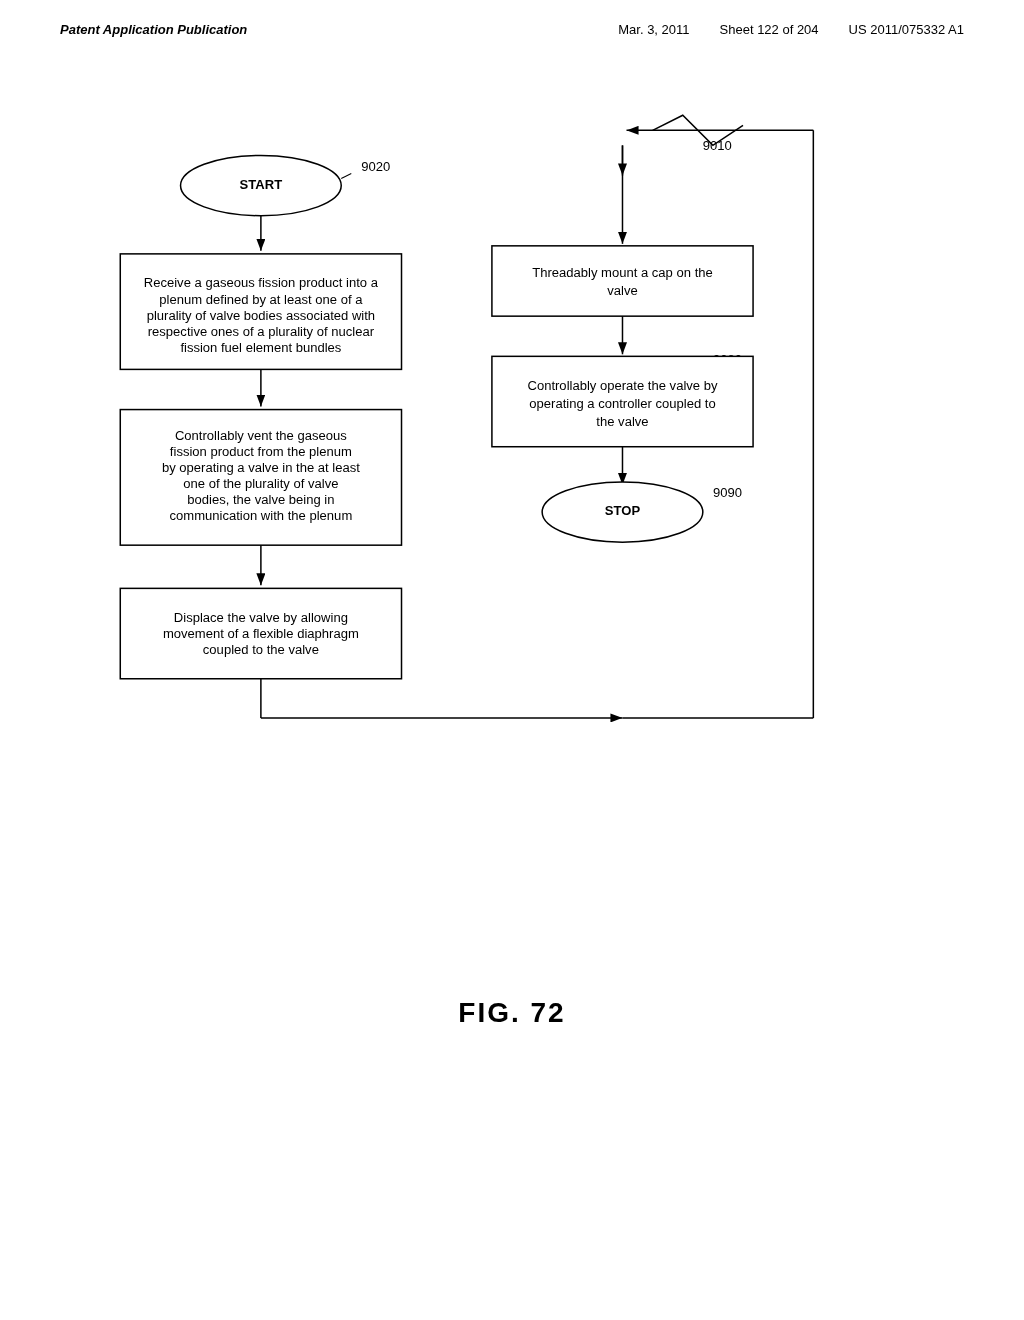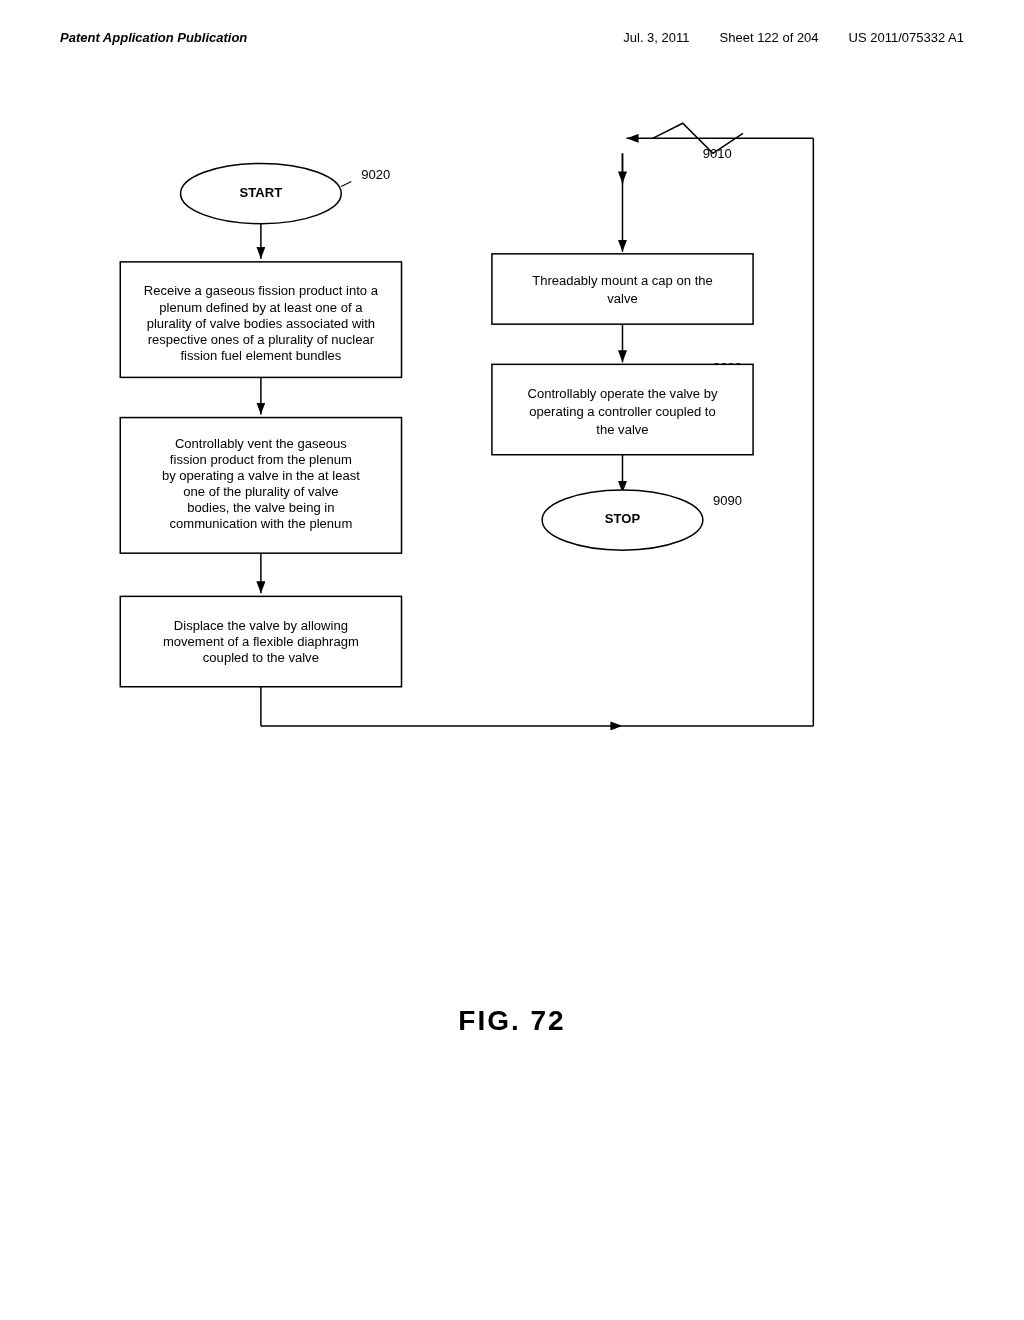--- a/index.html
+++ b/index.html
@@ -9,21 +9,21 @@
       width: 1024px;
       min-height: 1320px;
       position: relative;
       overflow: hidden;
     }
 
     .page {
       width: 1024px;
       min-height: 1320px;
       background: #fff;
-      padding: 30px 60px;
+      padding: 22px 60px;
       position: relative;
     }
 
     .header {
       display: flex;
       justify-content: space-between;
       align-items: center;
       margin-bottom: 10px;
       font-size: 13px;
       color: #000;
@@ -88,21 +88,21 @@
       fill: #000;
     }
   </style>
 </head>
 <body>
 
 <div class="page">
   <div class="header">
     <div class="header-left">Patent Application Publication</div>
     <div class="header-right">
-      <span>Jul. 3, 2011</span>
+      <span>Mar. 3, 2011</span>
       <span>Sheet 122 of 204</span>
       <span>US 2011/075332 A1</span>
     </div>
   </div>
 
   <div class="diagram-area">
     <svg class="flowchart" viewBox="0 0 900 820">
       <defs>
         <marker id="arrowhead" markerWidth="8" markerHeight="6" refX="8" refY="3" orient="auto">
           <polygon points="0 0, 8 3, 0 6" class="arrow-head"></polygon>

